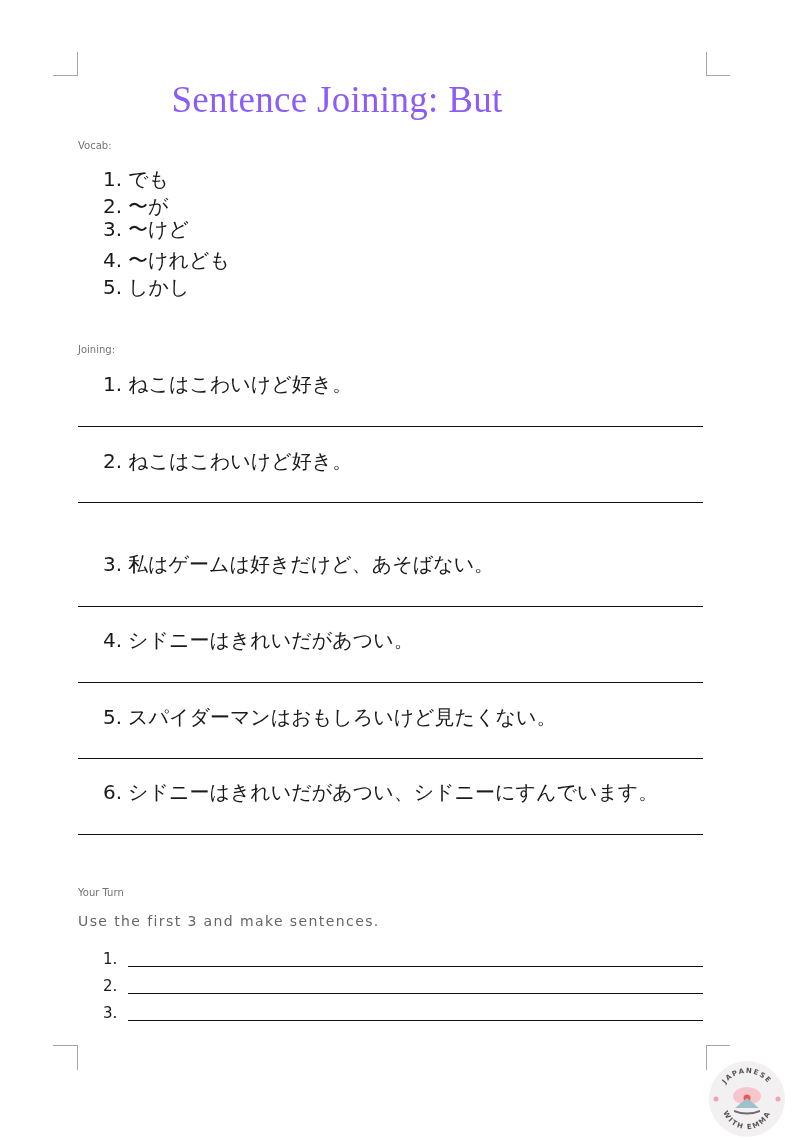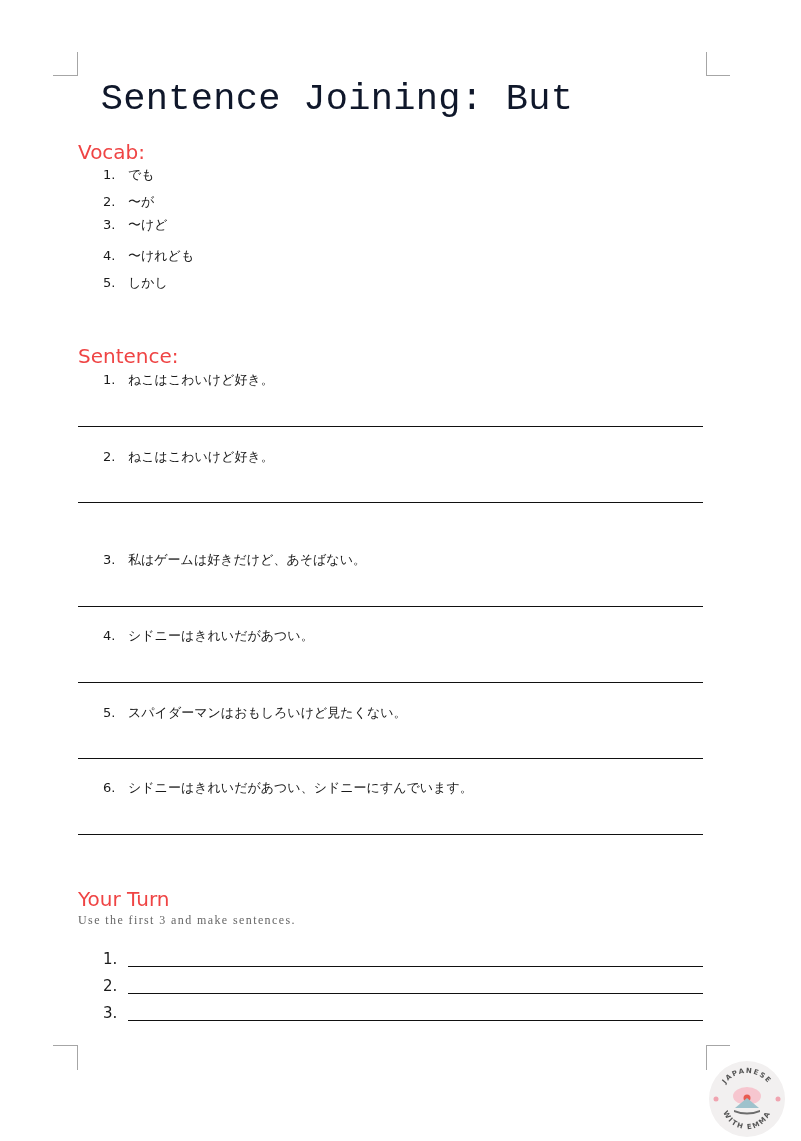--- a/index.html
+++ b/index.html
@@ -8,37 +8,36 @@
       font-family: "DejaVu Sans", sans-serif; color: #1a1a1a;
     }
     .crop { position: absolute; border-color: #a6a6a6; border-style: solid; border-width: 0; }
     .crop.tl { left: 53px; top: 52px; width: 24px; height: 23px; border-right-width: 1px; border-bottom-width: 1px; }
     .crop.tr { left: 706px; top: 52px; width: 23px; height: 23px; border-left-width: 1px; border-bottom-width: 1px; }
     .crop.bl { left: 53px; top: 1045px; width: 24px; height: 24px; border-right-width: 1px; border-top-width: 1px; }
     .crop.br { left: 706px; top: 1045px; width: 23px; height: 24px; border-left-width: 1px; border-top-width: 1px; }
 
     .title {
       position: absolute; left: 0; width: 674px; top: 78px; text-align: center;
-      font-family: Liberation Mono, monospace; font-size: 37px; color: #0f172a; letter-spacing: 0.3px;
+      font-family: Liberation Serif, serif; font-size: 37px; color: #8b5cf6; letter-spacing: 0.3px;
     }
     .heading {
-      position: absolute; left: 78px; font-size: 20px; color: #ef4444;
+      position: absolute; left: 78px; font-size: 10px; color: #737373;
       font-family: "DejaVu Sans", sans-serif;
     }
     .vocab-item, .ex-item {
-      position: absolute; left: 103px; font-size: 13px; color: #1a1a1a; white-space: nowrap;
+      position: absolute; left: 103px; font-size: 20px; color: #1a1a1a; white-space: nowrap;
     }
     .num { display: inline-block; width: 25px; }
     .rule {
       position: absolute; left: 78px; width: 625px; height: 0; border-top: 1.5px solid #111;
     }
     .subtext {
-      position: absolute; left: 78px; top: 913px; font-size: 12px; color: #666;
+      position: absolute; left: 78px; top: 913px; font-size: 14px; color: #666;
       letter-spacing: 1.4px;
-      font-family: Liberation Serif, serif;
     }
     .turn-item { position: absolute; left: 103px; font-size: 15px; color: #1a1a1a; }
     .turn-line {
       position: absolute; left: 128px; width: 575px; height: 0; border-top: 1.5px solid #111;
     }
     .logo {
       position: absolute; left: 708px; top: 1060px; width: 78px; height: 78px;
     }
   </style>
 </head>
@@ -51,21 +50,21 @@
 
 <div class="title">Sentence Joining: But</div>
 
 <div class="heading" style="top:140px">Vocab:</div>
 <div class="vocab-item" style="top:166px"><span class="num">1.</span><span>でも</span></div>
 <div class="vocab-item" style="top:193px"><span class="num">2.</span><span>〜が</span></div>
 <div class="vocab-item" style="top:216px"><span class="num">3.</span><span>〜けど</span></div>
 <div class="vocab-item" style="top:247px"><span class="num">4.</span><span>〜けれども</span></div>
 <div class="vocab-item" style="top:274px"><span class="num">5.</span><span>しかし</span></div>
 
-<div class="heading" style="top:344px">Sentence:</div>
+<div class="heading" style="top:344px">Joining:</div>
 
 <div class="ex-item" style="top:371px"><span class="num">1.</span><span>ねこはこわいけど好き。</span></div>
 <div class="rule" style="top:426px"></div>
 
 <div class="ex-item" style="top:448px"><span class="num">2.</span><span>ねこはこわいけど好き。</span></div>
 <div class="rule" style="top:502px"></div>
 
 <div class="ex-item" style="top:551px"><span class="num">3.</span><span>私はゲームは好きだけど、あそばない。</span></div>
 <div class="rule" style="top:606px"></div>
 

